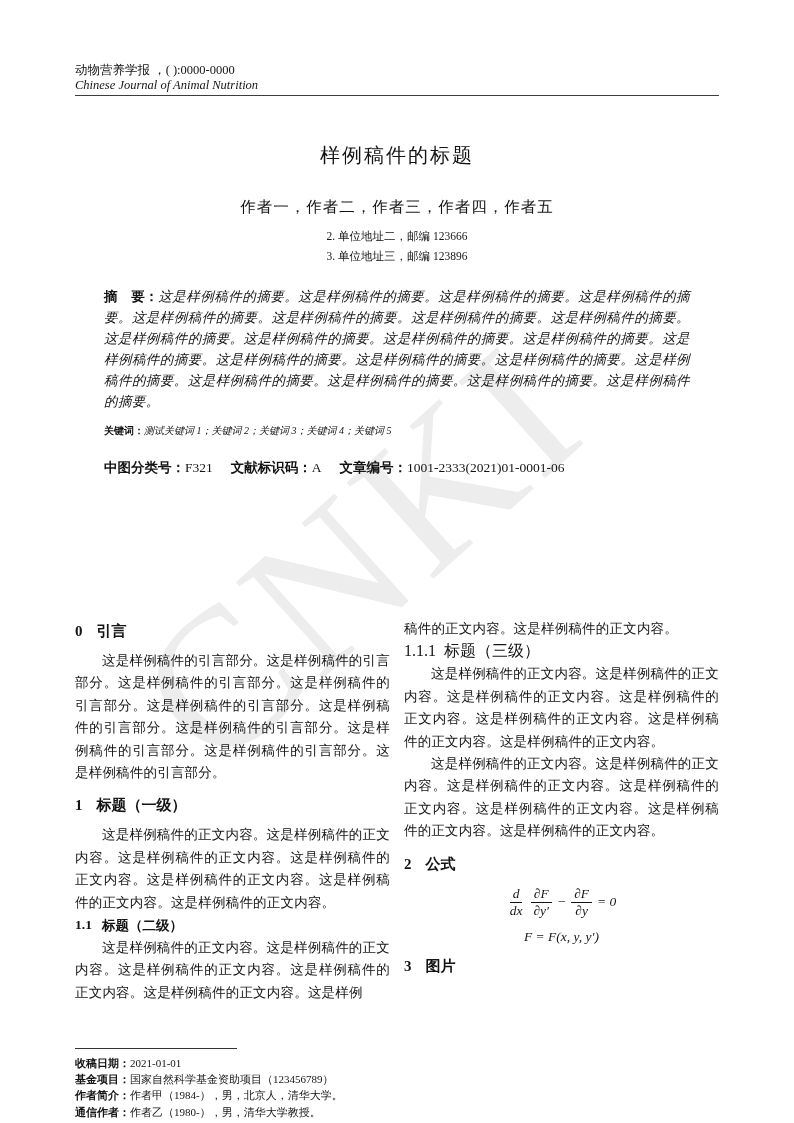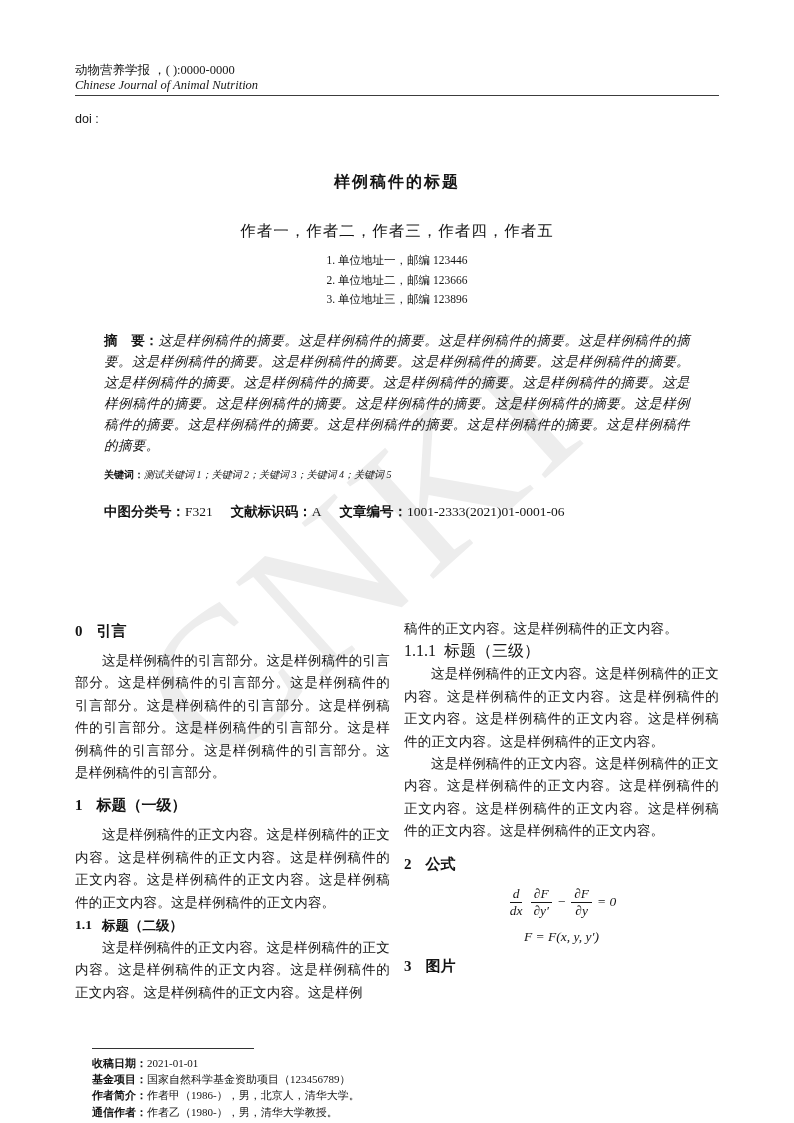--- a/index.html
+++ b/index.html
@@ -42,22 +42,22 @@
   .doi-line {
     margin: 16px 75px 0 75px;
     font-family: "Liberation Sans", "DejaVu Sans", sans-serif;
     font-size: 12.5px;
   }
   
   .title {
     margin-top: 46px;
     text-align: center;
     font-family: "Liberation Sans", "DejaVu Sans", sans-serif;
-    font-weight: bold;
-    font-size: 16px;
+    font-weight: normal;
+    font-size: 20px;
     letter-spacing: 2px;
   }
   .authors {
     margin-top: 28px;
     text-align: center;
     font-size: 15.5px;
     letter-spacing: 1px;
   }
   .affils { margin-top: 9px; text-align: center; }
   .affils div { font-size: 11.5px; line-height: 19.5px; }
@@ -137,21 +137,21 @@
   .frac .fden { padding: 0 3px; }
   .formula-simple {
     text-align: center;
     font-style: italic;
     font-size: 13.5px;
     margin: 10px 0 8px 0;
   }
   
   .footnote {
     position: absolute;
-    left: 92px; top: 986px;
+    left: 75px; top: 986px;
     width: 644px;
     z-index: 1;
   }
   .footnote-rule { width: 162px; border-top: 1.2px solid #333; margin-bottom: 6px; }
   .footnote div.row { font-size: 11px; line-height: 16.2px; }
 </style>
 </head>
 <body>
 
 <div class="page">
@@ -160,28 +160,26 @@
     <span>CNKI</span>
   </div>
 
   <div class="content">
 
     <div class="header">
       <div class="journal-cn">动物营养学报 ，( ):0000-0000</div>
       <div class="journal-en">Chinese Journal of Animal Nutrition</div>
     </div>
 
-    <div class="doi-line">doi :</div>
 
     <div class="title">样例稿件的标题</div>
 
     <div class="authors">作者一，作者二，作者三，作者四，作者五</div>
 
     <div class="affils">
-      <div>1. 单位地址一，邮编  123446</div>
       <div>2. 单位地址二，邮编  123666</div>
       <div>3. 单位地址三，邮编  123896</div>
     </div>
 
     <div class="abstract-block">
       <div class="abstract-para"><span class="lbl-hei">摘　要：</span><span>这是样例稿件的摘要。这是样例稿件的摘要。这是样例稿件的摘要。这是样例稿件的摘要。这是样例稿件的摘要。这是样例稿件的摘要。这是样例稿件的摘要。这是样例稿件的摘要。这是样例稿件的摘要。这是样例稿件的摘要。这是样例稿件的摘要。这是样例稿件的摘要。这是样例稿件的摘要。这是样例稿件的摘要。这是样例稿件的摘要。这是样例稿件的摘要。这是样例稿件的摘要。这是样例稿件的摘要。这是样例稿件的摘要。这是样例稿件的摘要。这是样例稿件的摘要。</span></div>
       <div class="kw-line"><span class="lbl-hei">关键词：</span><span class="kw-text">测试关键词 1；关键词 2；关键词 3；关键词 4；关键词 5</span></div>
       <div class="clc-line"><span class="lbl-hei">中图分类号：</span><span class="val">F321</span><span class="lbl-hei">文献标识码：</span><span class="val">A</span><span class="lbl-hei">文章编号：</span><span>1001-2333(2021)01-0001-06</span></div>
     </div>
 
@@ -239,18 +237,18 @@
           <span>图片</span>
         </div>
       </div>
 
     </div>
 
     <div class="footnote">
       <div class="footnote-rule"></div>
       <div class="row"><span class="lbl-hei">收稿日期：</span><span>2021-01-01</span></div>
       <div class="row"><span class="lbl-hei">基金项目：</span><span>国家自然科学基金资助项目（123456789）</span></div>
-      <div class="row"><span class="lbl-hei">作者简介：</span><span>作者甲（1986-），男，北京人，清华大学。</span></div>
+      <div class="row"><span class="lbl-hei">作者简介：</span><span>作者甲（1984-），男，北京人，清华大学。</span></div>
       <div class="row"><span class="lbl-hei">通信作者：</span><span>作者乙（1980-），男，清华大学教授。</span></div>
     </div>
 
   </div>
 </div>
 
 </body></html>

